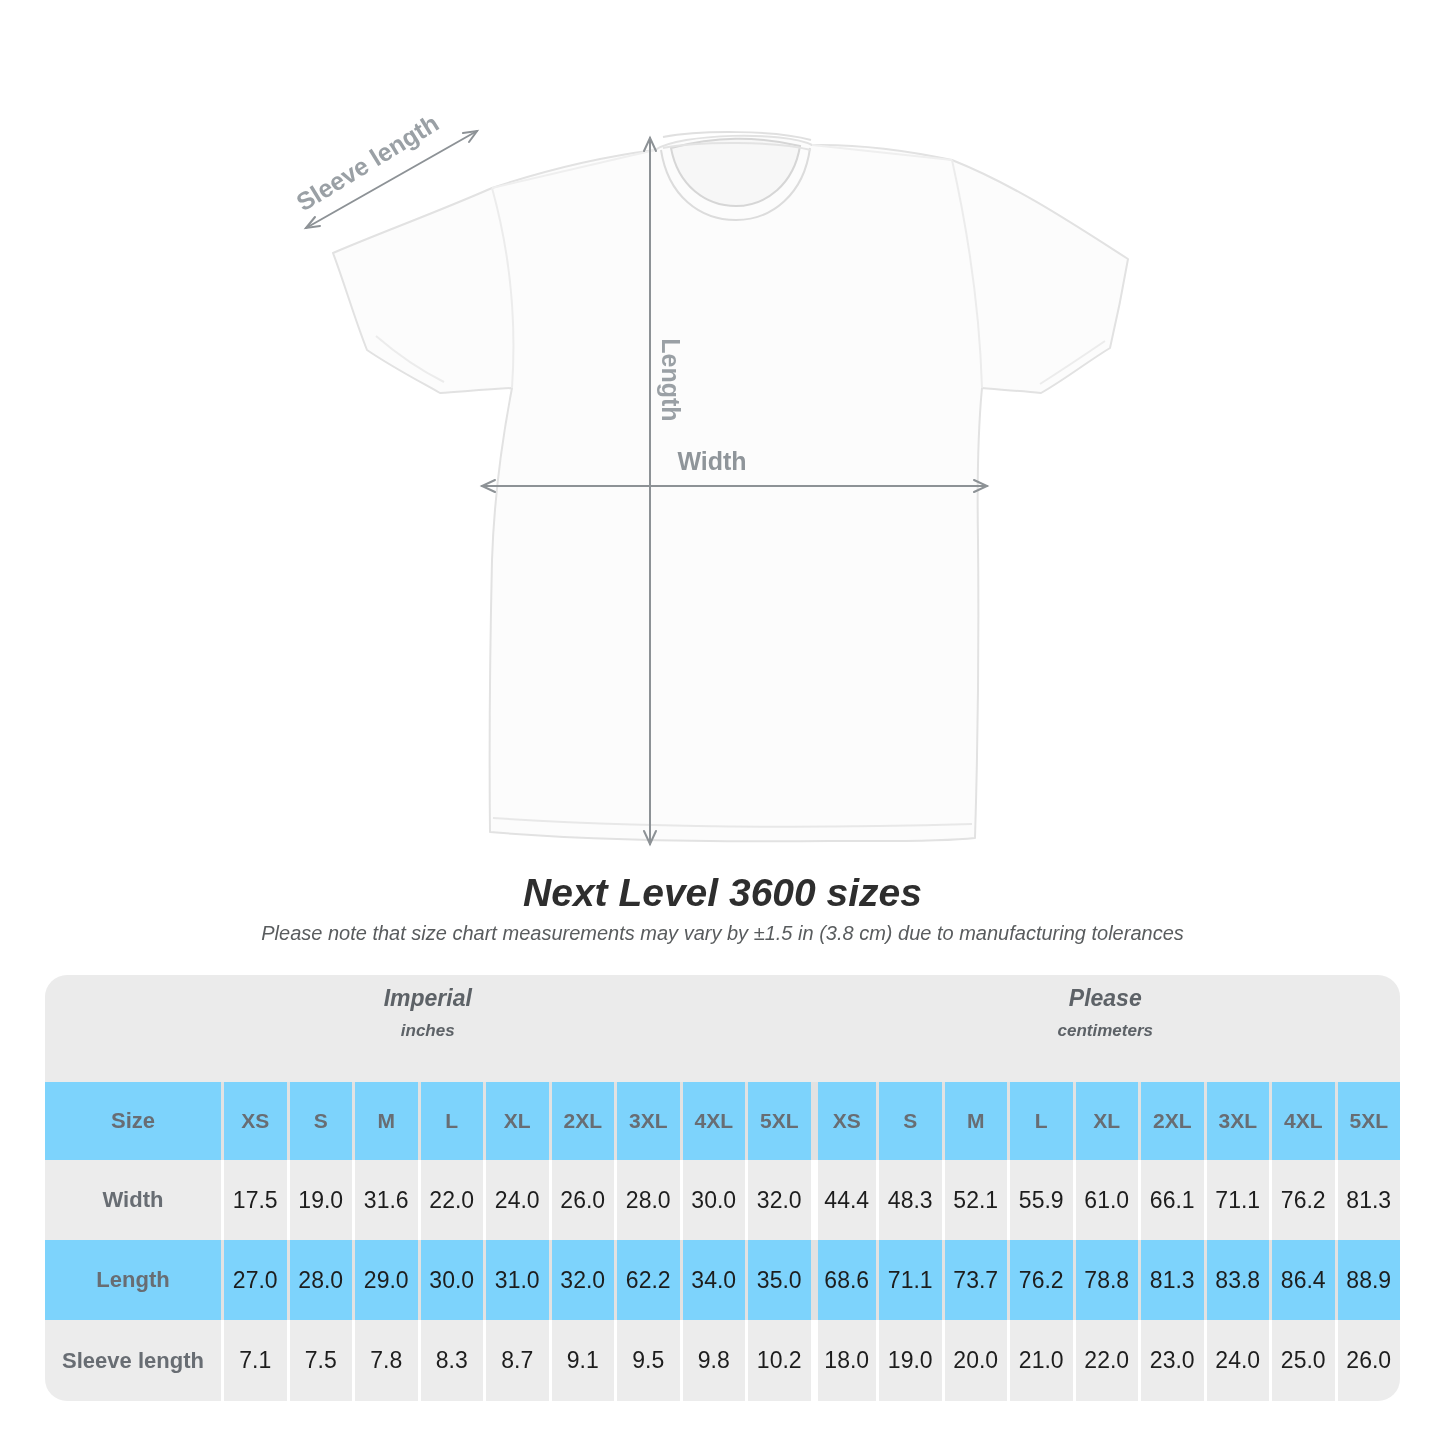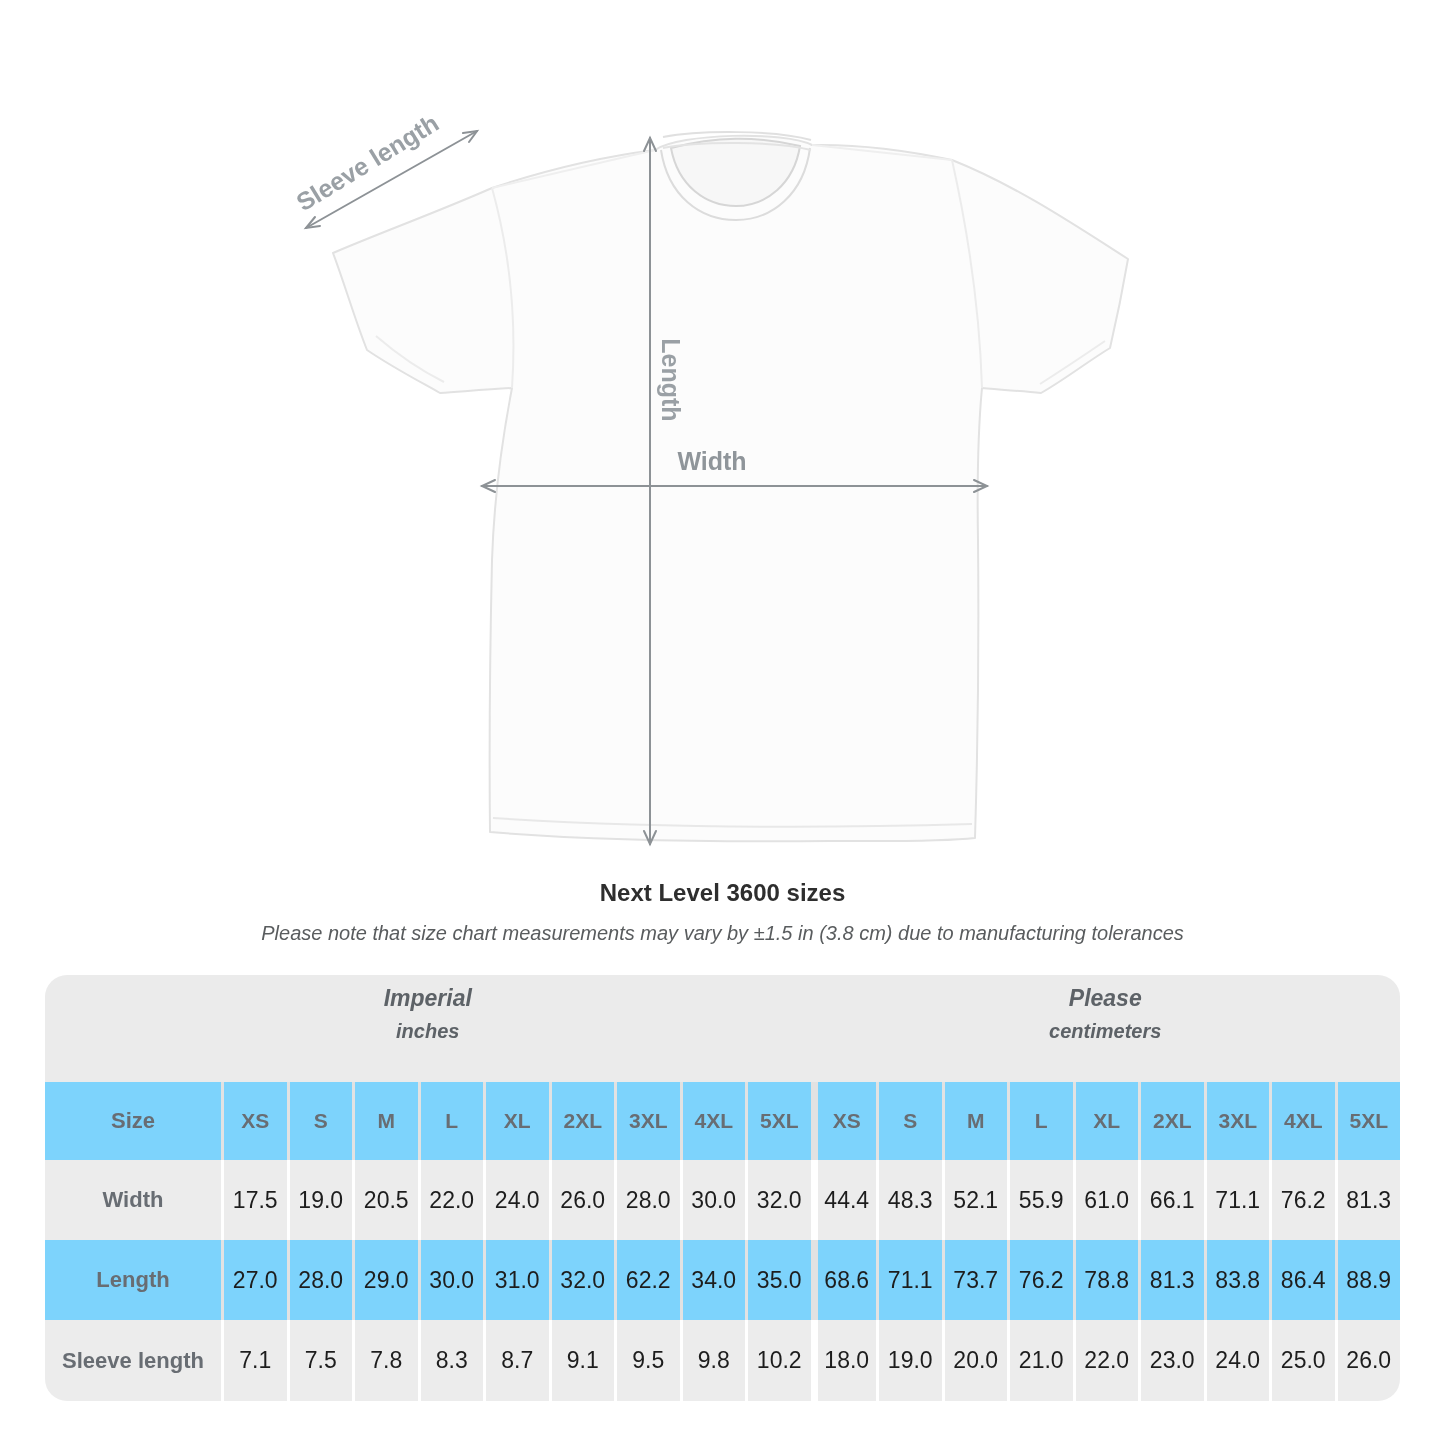--- a/index.html
+++ b/index.html
@@ -2,31 +2,31 @@
 <html><head>
 <meta charset="utf-8">
 <style>
   html,body{margin:0;padding:0;background:#ffffff;}
   .canvas{
     position:relative;width:1445px;height:1445px;background:#ffffff;overflow:hidden;
     font-family:"Liberation Sans","DejaVu Sans",sans-serif;
   }
   .diagram{position:absolute;top:0;left:0;}
   .head{position:absolute;top:874px;left:0;width:1445px;text-align:center;}
-  .title{font-size:24px;font-weight:bold;color:#2e2e2e;margin:0;line-height:38px;}
+  .title{font-size:39px;font-weight:bold;color:#2e2e2e;margin:0;line-height:38px;font-style:italic;}
   .subtitle{font-size:20px;font-style:italic;color:#595c5e;margin:9px 0 0 0;line-height:24px;}
   .table-wrap{
     position:absolute;top:975px;left:45px;width:1355px;height:426px;
     border-radius:22px;overflow:hidden;background:#ffffff;
   }
   table.sizes{width:100%;height:100%;border-collapse:separate;border-spacing:0;table-layout:fixed;}
   tr.band{height:107px;}
   tr.band th{background:#ebebeb;vertical-align:top;padding-top:10px;text-align:center;}
   .unit-title{font-size:23px;font-weight:bold;font-style:italic;color:#5d6267;line-height:26px;}
-  .unit-sub{font-size:20px;font-style:italic;color:#5d6267;line-height:20px;margin-top:10px;}
+  .unit-sub{font-size:17px;font-style:italic;color:#5d6267;line-height:20px;margin-top:10px;}
   tr.sizerow{height:78px;}
   tr.r1{height:80px;}
   tr.r2{height:80px;}
   tr.r3{height:81px;}
   th.lbl{font-size:22px;font-weight:bold;color:#686d73;text-align:center;vertical-align:middle;}
   th.c{font-size:21px;font-weight:bold;color:#686d73;text-align:center;vertical-align:middle;}
   td.c{font-size:23px;font-weight:normal;color:#1d1d1d;text-align:center;vertical-align:middle;margin-top:36px;}
   tr.white{background:#7dd3fc;}
   tr.white .c{border-left:3px solid #e2e2e2;}
   tr.gray .lbl, tr.gray .c{background:#ececec;}
@@ -139,21 +139,21 @@
       <th class="c">2XL</th>
       <th class="c">3XL</th>
       <th class="c">4XL</th>
       <th class="c">5XL</th>
     </tr>
 
     <tr class="r1 row gray">
       <th class="lbl">Width</th>
       <td class="c">17.5</td>
       <td class="c">19.0</td>
-      <td class="c">20.5</td>
+      <td class="c">31.6</td>
       <td class="c">22.0</td>
       <td class="c">24.0</td>
       <td class="c">26.0</td>
       <td class="c">28.0</td>
       <td class="c">30.0</td>
       <td class="c">32.0</td>
       <td class="c gs">44.4</td>
       <td class="c">48.3</td>
       <td class="c">52.1</td>
       <td class="c">55.9</td>

